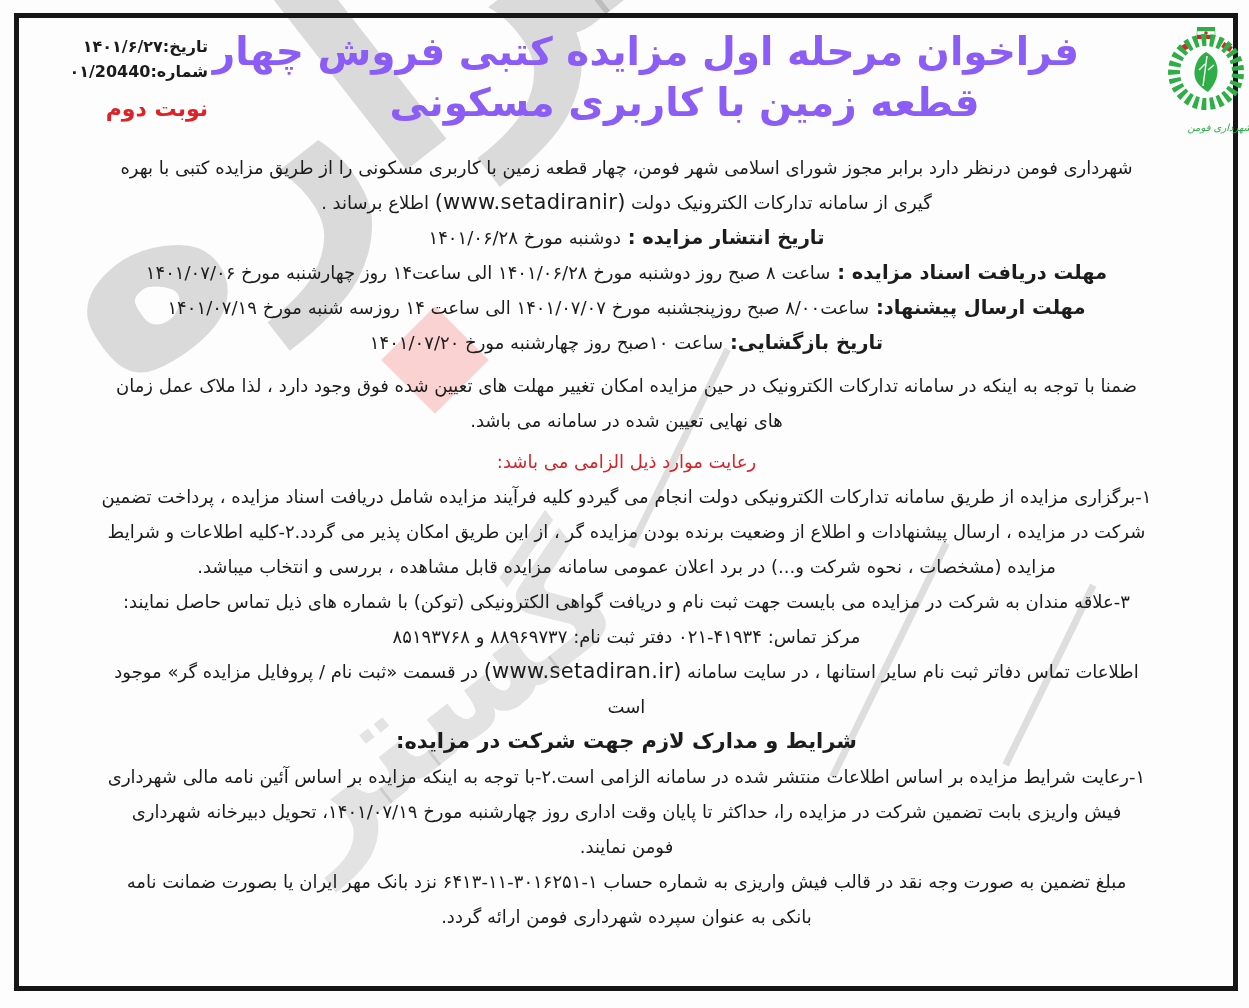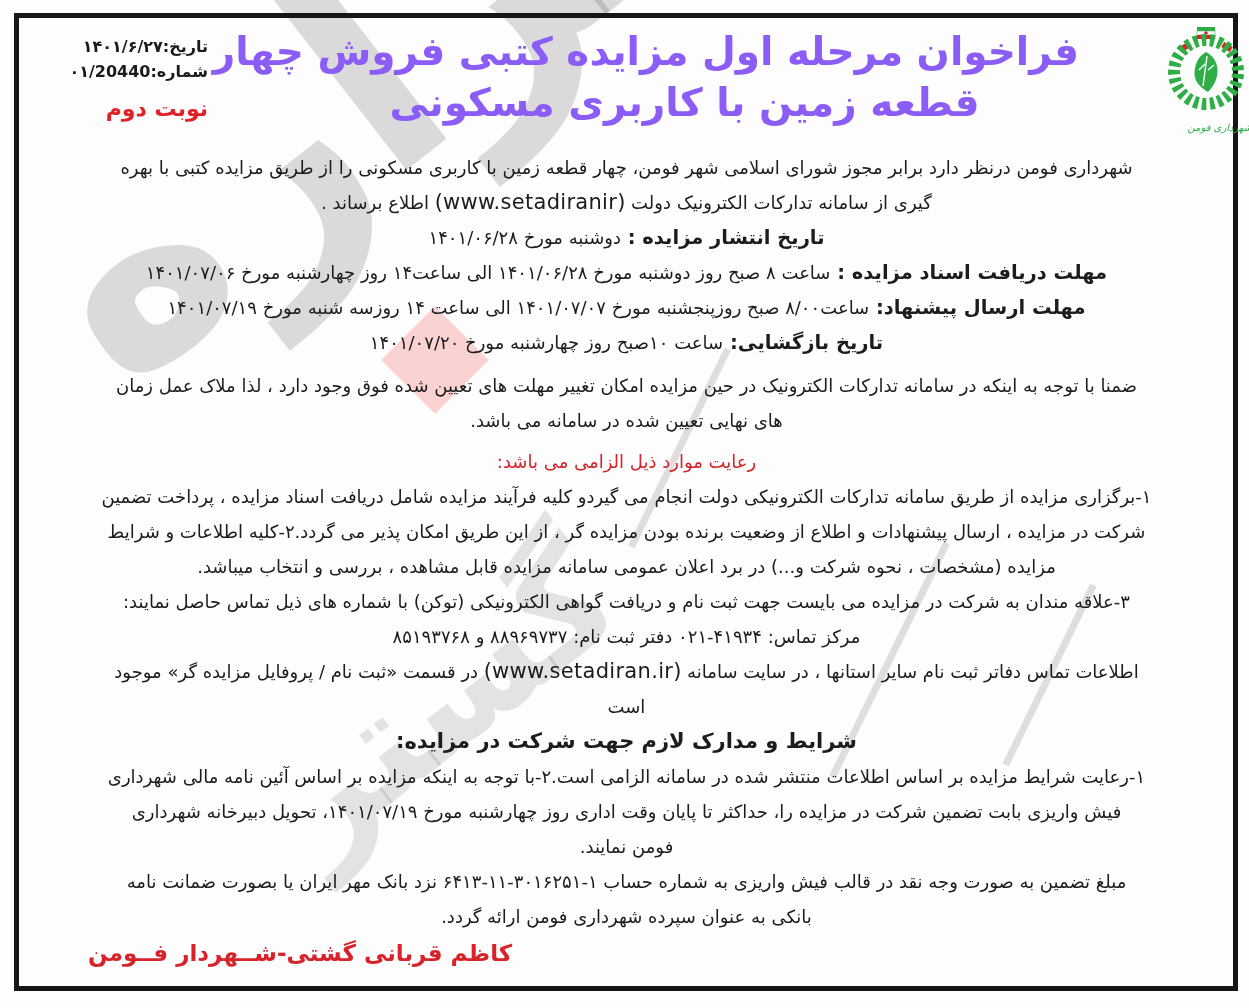--- a/index.html
+++ b/index.html
@@ -100,15 +100,14 @@
       <div class="line"><span>اطلاعات تماس دفاتر ثبت نام سایر استانها ، در سایت سامانه </span><span class="lat" dir="ltr">(www.setadiran.ir)</span><span> در قسمت «ثبت نام / پروفایل مزایده گر» موجود</span></div>
       <div class="line"><span>است</span></div>
       <div class="line"><span class="h">شرایط و مدارک لازم جهت شرکت در مزایده:</span></div>
       <div class="line"><span>۱-رعایت شرایط مزایده بر اساس اطلاعات منتشر شده در سامانه الزامی است.۲-با توجه به اینکه مزایده بر اساس آئین نامه مالی شهرداری</span></div>
       <div class="line"><span>فیش واریزی بابت تضمین شرکت در مزایده را، حداکثر تا پایان وقت اداری روز چهارشنبه مورخ ۱۴۰۱/۰۷/۱۹،  تحویل دبیرخانه شهرداری</span></div>
       <div class="line"><span>فومن نمایند.</span></div>
       <div class="line"><span>مبلغ تضمین به صورت وجه نقد در قالب فیش واریزی به شماره حساب </span><span class="num" dir="ltr">۶۴۱۳-۱۱-۳۰۱۶۲۵۱-۱</span><span> نزد بانک مهر ایران یا بصورت ضمانت نامه</span></div>
       <div class="line"><span>بانکی به عنوان سپرده شهرداری فومن ارائه گردد.</span></div>
     </div>
 
-  <div class="signature" style="color: rgb(216, 35, 42);">کاظم قربانی گشتی-شــهردار فــومن</div>
 
 </div>
 
 </body></html>

